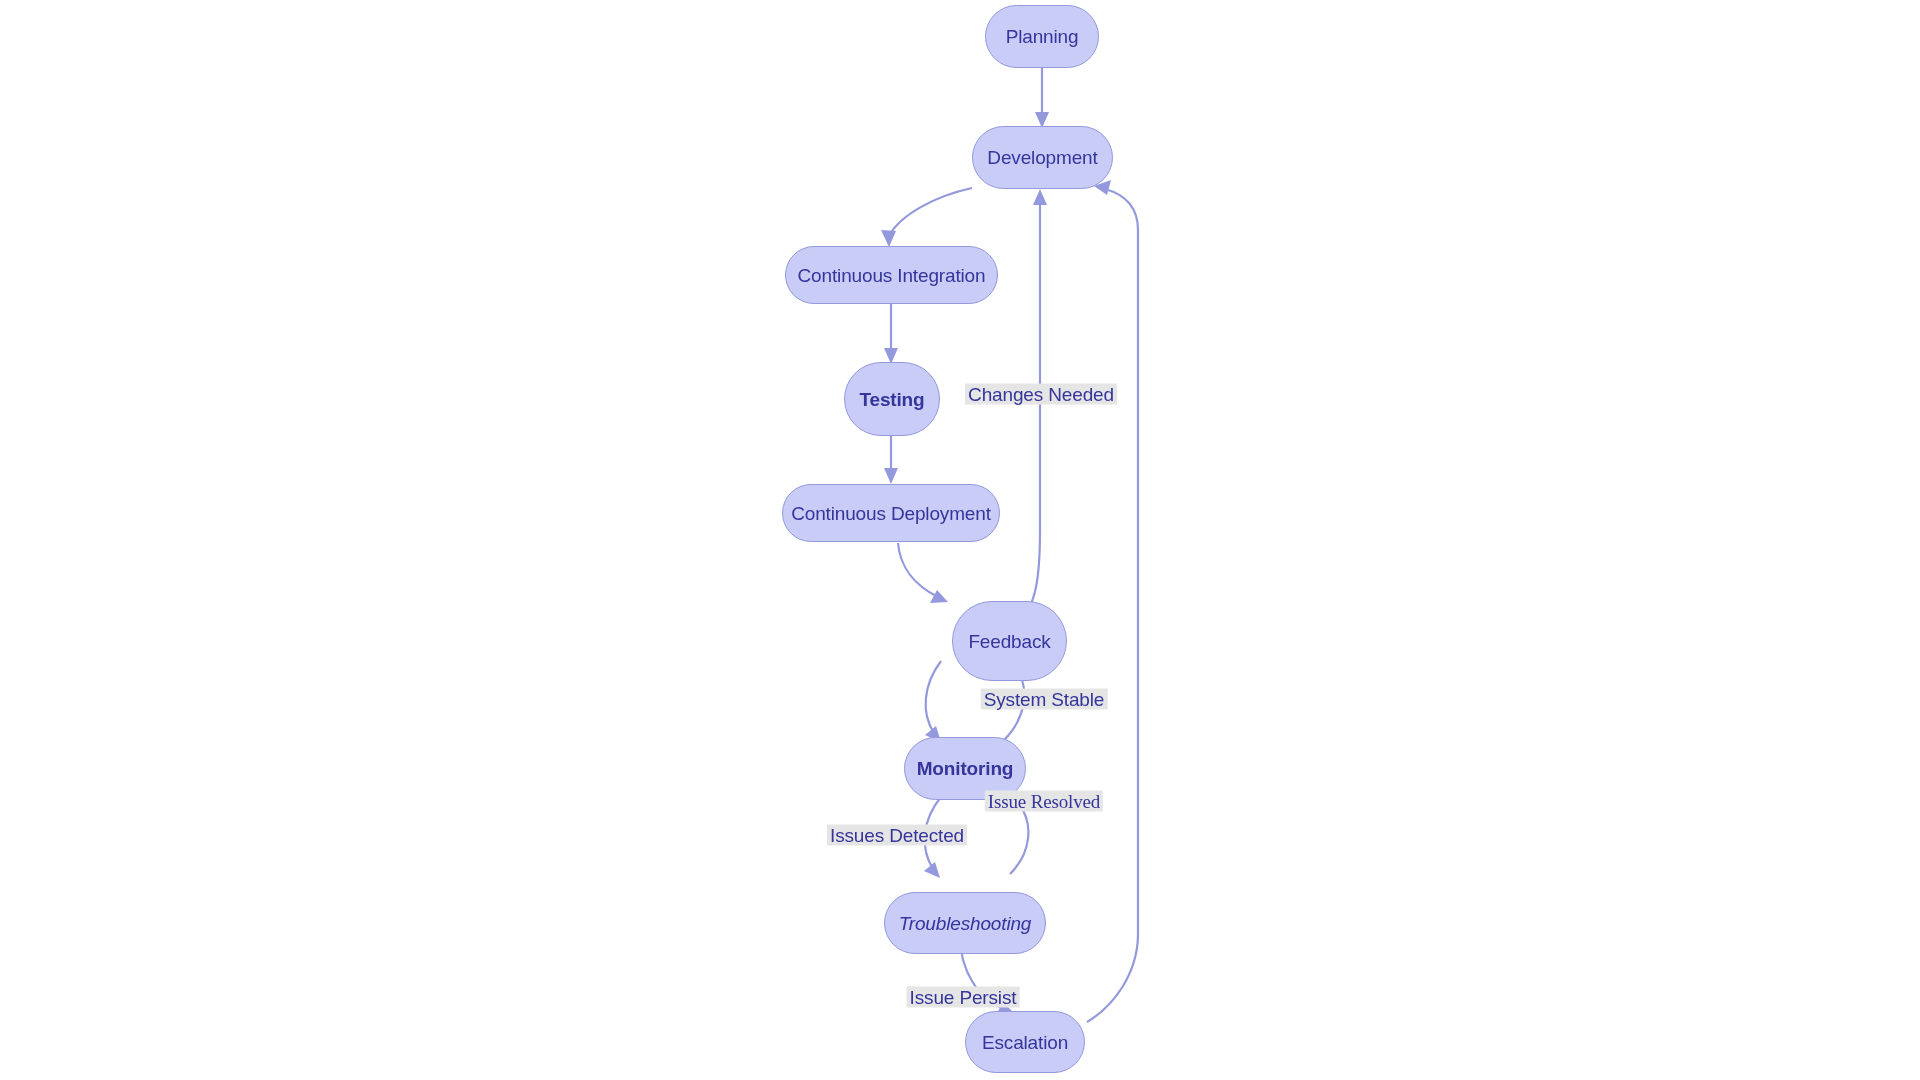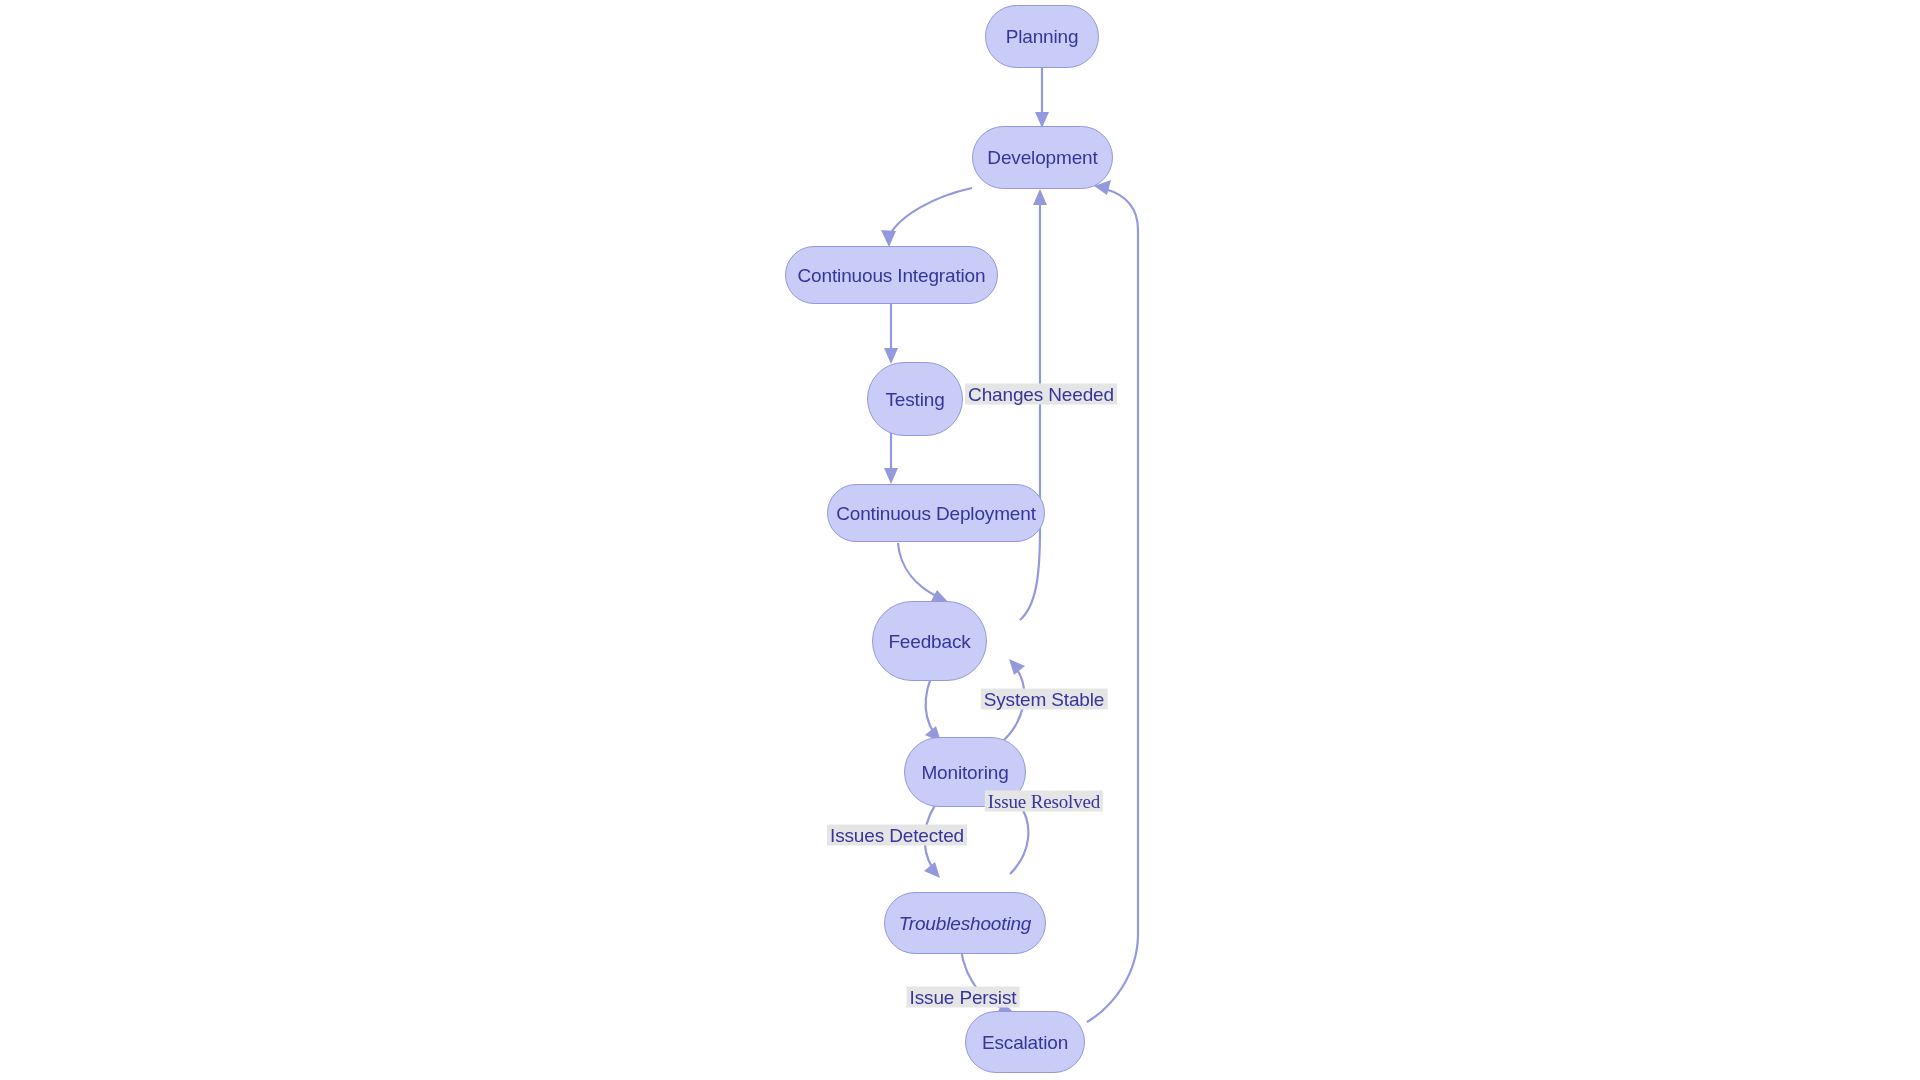--- a/index.html
+++ b/index.html
@@ -139,33 +139,33 @@
   </div>
 
   <div class="node" style="left:972px; top:126px; width:141px; height:63px;">
     <span>Development</span>
   </div>
 
   <div class="node" style="left:785px; top:246px; width:213px; height:58px;">
     <span>Continuous Integration</span>
   </div>
 
-  <div class="node" style="left:867px; top:362px; width:96px; height:74px;">
+  <div class="node" style="left:844px; top:362px; width:96px; height:74px;font-weight:bold;">
     <span>Testing</span>
   </div>
 
-  <div class="node" style="left:827px; top:484px; width:218px; height:58px;">
+  <div class="node" style="left:782px; top:484px; width:218px; height:58px;">
     <span>Continuous Deployment</span>
   </div>
 
-  <div class="node" style="left:872px; top:601px; width:115px; height:80px;">
+  <div class="node" style="left:952px; top:601px; width:115px; height:80px;">
     <span>Feedback</span>
   </div>
 
-  <div class="node" style="left:904px; top:737px; width:122px; height:70px;">
+  <div class="node" style="left:904px; top:737px; width:122px; height:63px;font-weight:bold;">
     <span>Monitoring</span>
   </div>
 
   <div class="node" style="left:884px; top:892px; width:162px; height:62px;font-style:italic;">
     <span>Troubleshooting</span>
   </div>
 
   <div class="node" style="left:965px; top:1011px; width:120px; height:62px;">
     <span>Escalation</span>
   </div>

